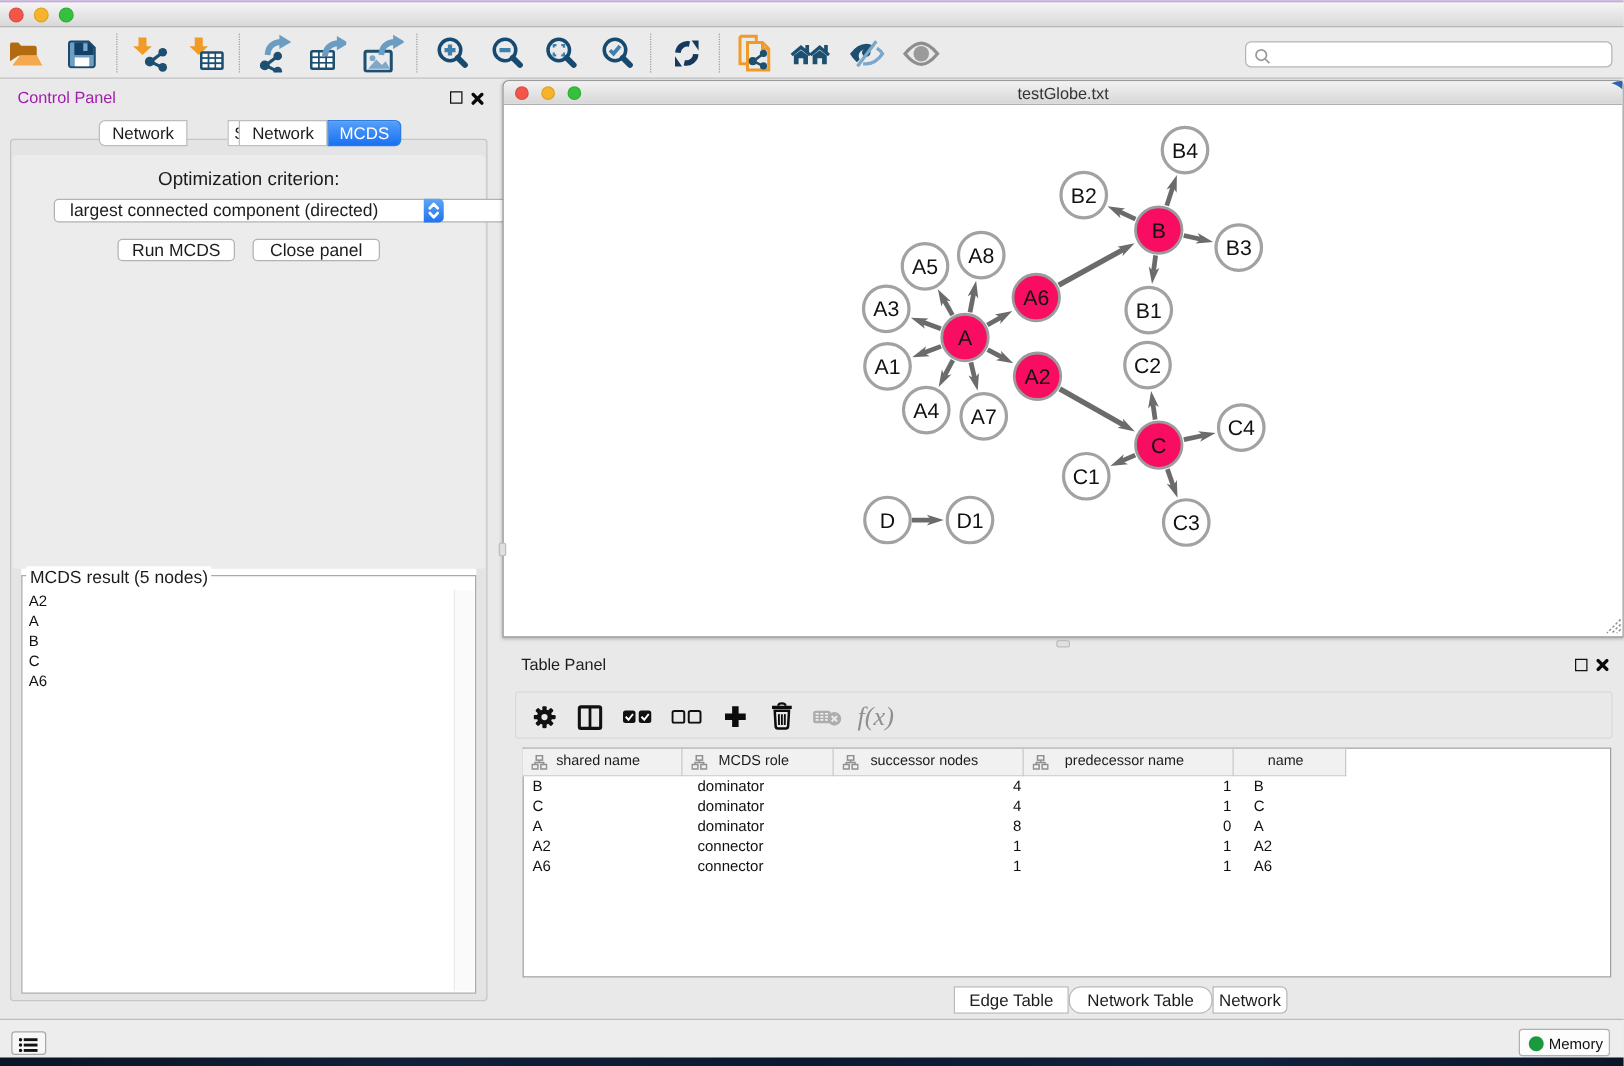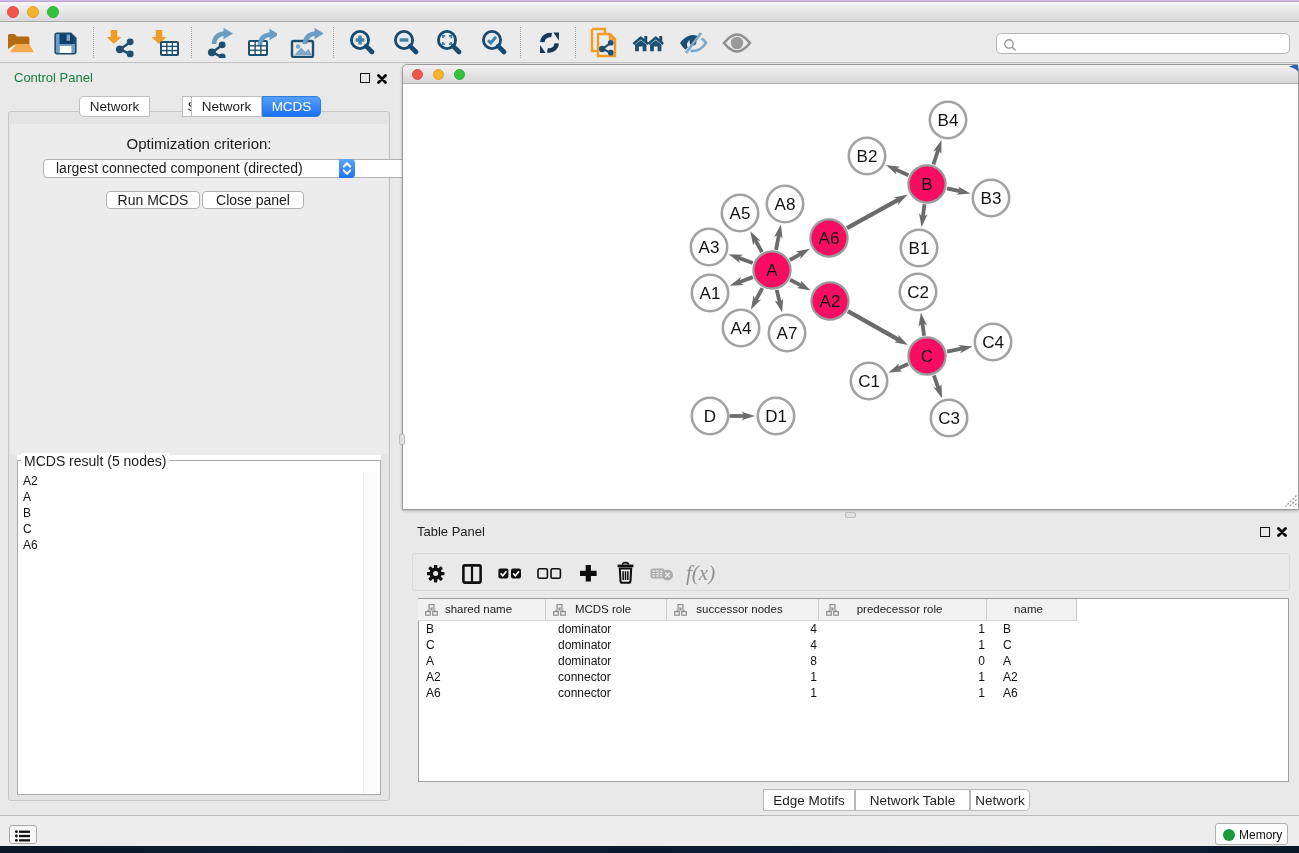--- a/index.html
+++ b/index.html
@@ -6,21 +6,21 @@
 .abs { position:absolute; }
 #purple { left:0; top:0; width:1299px; height:2px; background:linear-gradient(#d9c8e8,#b79ad0); }
 #titlebar { left:0; top:2px; width:1299px; height:20px; background:linear-gradient(#f5f5f5,#d8d8d8); border-bottom:1px solid #ababab; }
 #titlebar .t { position:absolute; left:0; right:0; top:3px; text-align:center; font-size:13.5px; color:#3c3c3c; }
 .light { position:absolute; top:4px; width:12px; height:12px; border-radius:50%; }
 #toolbar { left:0; top:22px; width:1299px; height:41px; background:#ebebeb; border-bottom:1px solid #c2c2c2; }
 .sep { position:absolute; top:5px; height:31px; width:0; border-left:1px dotted #9f9f9f; }
 #search { position:absolute; left:996px; top:11px; width:294px; height:21px; background:#fff; border:1px solid #b5b5b5; border-radius:5px; }
 
 
-#cp-title { left:14px; top:70px; font-size:13px; color:#15803d; }
+#cp-title { left:14px; top:70px; font-size:13px; color:#a21caf; }
 #cp-max { left:360px; top:73px; width:10px; height:10px; border:1.5px solid #111; }
 #cp-panel { left:8px; top:111px; width:382px; height:690px; background:#e4e4e4; border:1px solid #c6c6c6; border-radius:3px; }
 #cp-inner { left:10px; top:124px; width:378px; height:331px; background:#ececec; border-radius:3px; }
 .ctab { position:absolute; top:96px; height:21px; background:#fff; border:1px solid #bdbdbd; font-size:13.5px; text-align:center; line-height:20px; color:#1c1c1c; border-left-width:0.5px; border-right-width:0.5px; }
 .ctab.sel { background:linear-gradient(#55a0f8,#1a70f3); color:#fff; border-color:#2e7be2; }
 #optlabel { left:8px; top:135px; width:382px; text-align:center; font-size:15px; color:#1c1c1c; }
 #dropdown { left:43px; top:159px; width:372px; height:19px; background:#fff; border:1px solid #b2b2b2; border-radius:4px; font-size:14px; color:#1c1c1c; line-height:17px; padding-left:12px; }
 #spinner { left:339px; top:159px; width:16px; height:19px; background:linear-gradient(#5da5f7,#1f74ee); border-radius:0 4px 4px 0; }
 .btn { position:absolute; top:191px; height:18px; background:#fff; border:1px solid #b2b2b2; border-radius:4px; font-size:14px; text-align:center; color:#1c1c1c; line-height:16px; }
 #groupwhite { left:17px; top:455px; width:364px; height:340px; background:#fff; }
@@ -199,37 +199,38 @@
 <div class="ctab" style="left:79px;width:71px;border-radius:5px 0 0 5px;">Network</div>
 <div class="ctab" style="left:150px;width:41px;margin-left:32px;">Style</div>
 <div class="ctab" style="left:191px;width:71px;">Network</div>
 <div class="ctab sel" style="left:262px;width:59px;border-radius:0 5px 5px 0;">MCDS</div>
 <div class="abs" id="optlabel">Optimization criterion:</div>
 <div class="abs" id="dropdown">largest connected component (directed)</div>
 <div class="abs" id="spinner"><svg width="16" height="19" viewBox="0 0 16 19">
       <path d="M4.8 7.6 L8 4.2 L11.2 7.6" fill="none" stroke="#fff" stroke-width="2.1" stroke-linecap="round" stroke-linejoin="round"></path>
       <path d="M4.8 11.4 L8 14.8 L11.2 11.4" fill="none" stroke="#fff" stroke-width="2.1" stroke-linecap="round" stroke-linejoin="round"></path>
     </svg></div>
-<div class="btn" style="left:94px;width:94px;margin-left:12px;">Run MCDS</div>
+<div class="btn" style="left:94px;width:94px;">Run MCDS</div>
 <div class="btn" style="left:202px;width:102px;">Close panel</div>
 <div class="abs" id="groupwhite"></div>
 <div class="abs" id="groupbox"></div>
 <div class="abs" id="grouplabel">MCDS result (5 nodes)</div>
 <div class="abs" id="mcds-scroll"></div>
 <div style="position:absolute;left:23px;top:474px;" class="li">A2</div>
 <div style="position:absolute;left:23px;top:490px;" class="li">A</div>
 <div style="position:absolute;left:23px;top:506px;" class="li">B</div>
 <div style="position:absolute;left:23px;top:522px;" class="li">C</div>
 <div style="position:absolute;left:23px;top:538px;" class="li">A6</div>
 
 <div class="abs" id="netwin">
     <div id="nettitle">
   <div class="light" style="left:9px;top:4px;width:11px;height:11px;background:#f3554a;border:0.5px solid #e04b40;"></div>
   <div class="light" style="left:30px;top:4px;width:11px;height:11px;background:#f6b42c;border:0.5px solid #e0a323;"></div>
   <div class="light" style="left:51px;top:4px;width:11px;height:11px;background:#35c13e;border:0.5px solid #2daf36;"></div>
+  <div class="t">testGlobe.txt</div>
 </div>
 <svg style="position:absolute;right:1px;bottom:2px" width="12" height="12" viewBox="0 0 12 12">
       <path d="M11.5 0.5 L0.5 11.5 M11.5 4.5 L4.5 11.5 M11.5 8.5 L8.5 11.5" stroke="#909090" stroke-width="1.2" stroke-dasharray="2,1.6"></path>
     </svg>
     <svg style="position:absolute;right:0;top:-1px" width="9" height="8" viewBox="0 0 9 8">
       <path d="M0 2.5 Q4 0.5 9 0.5 L9 7.5 Q5.5 4 0 2.5 Z" fill="#2a63b5"></path>
     </svg>
 </div>
 <svg class="abs" style="left:403px;top:84px" width="895" height="425" viewBox="0 0 895 425">
     <line x1="349.8" y1="193.1" x2="336.1" y2="198.2" stroke="#6b6b6b" stroke-width="3.8"></line>
@@ -400,21 +401,21 @@
     <path d="M6.5 4.2 V6 M3 7.6 V6 H10 V7.6" fill="none" stroke="#8f8f8f" stroke-width="1.1"></path>
   </svg>
 <div class="hlabel" style="left:667px;width:145px;top:603px;">successor nodes</div>
 <div style="position:absolute;left:819px;top:599px;width:168px;height:22px;border-right:1px solid #c9c9c9;"></div>
 <svg style="position:absolute;left:826px;top:604px" width="13" height="12" viewBox="0 0 13 12">
     <rect x="4" y="0.5" width="5" height="3.6" fill="none" stroke="#8f8f8f" stroke-width="1.2"></rect>
     <rect x="0.7" y="7.6" width="4.6" height="3.6" fill="none" stroke="#8f8f8f" stroke-width="1.2"></rect>
     <rect x="7.7" y="7.6" width="4.6" height="3.6" fill="none" stroke="#8f8f8f" stroke-width="1.2"></rect>
     <path d="M6.5 4.2 V6 M3 7.6 V6 H10 V7.6" fill="none" stroke="#8f8f8f" stroke-width="1.1"></path>
   </svg>
-<div class="hlabel" style="left:819px;width:161px;top:603px;">predecessor role</div>
+<div class="hlabel" style="left:819px;width:161px;top:603px;">predecessor name</div>
 <div style="position:absolute;left:987px;top:599px;width:90px;height:22px;border-right:1px solid #c9c9c9;"></div>
 <div class="hlabel" style="left:987px;width:83px;top:603px;">name</div>
 <div class="cell" style="left:426px;top:622px;width:110px;">B</div>
 <div class="cell" style="left:558px;top:622px;width:100px;">dominator</div>
 <div class="cell" style="left:700px;top:622px;width:117px;text-align:right;">4</div>
 <div class="cell" style="left:860px;top:622px;width:125px;text-align:right;">1</div>
 <div class="cell" style="left:1003px;top:622px;width:70px;">B</div>
 <div class="cell" style="left:426px;top:638px;width:110px;">C</div>
 <div class="cell" style="left:558px;top:638px;width:100px;">dominator</div>
 <div class="cell" style="left:700px;top:638px;width:117px;text-align:right;">4</div>
@@ -429,22 +430,22 @@
 <div class="cell" style="left:558px;top:670px;width:100px;">connector</div>
 <div class="cell" style="left:700px;top:670px;width:117px;text-align:right;">1</div>
 <div class="cell" style="left:860px;top:670px;width:125px;text-align:right;">1</div>
 <div class="cell" style="left:1003px;top:670px;width:70px;">A2</div>
 <div class="cell" style="left:426px;top:686px;width:110px;">A6</div>
 <div class="cell" style="left:558px;top:686px;width:100px;">connector</div>
 <div class="cell" style="left:700px;top:686px;width:117px;text-align:right;">1</div>
 <div class="cell" style="left:860px;top:686px;width:125px;text-align:right;">1</div>
 <div class="cell" style="left:1003px;top:686px;width:70px;">A6</div>
 <div class="btab sel" style="left:672px;width:91px;border-radius:5px 0 0 5px;">Node Table</div>
-<div class="btab" style="left:763px;width:92px;">Edge Motifs</div>
-<div class="btab" style="left:855px;width:115px;">Network Table</div>
+<div class="btab" style="left:763px;width:92px;">Edge Table</div>
+<div class="btab" style="left:855px;width:115px;border-radius:10px;">Network Table</div>
 <div class="btab" style="left:970px;width:60px;border-radius:0 5px 5px 0;">Network</div>
 
 <div class="abs" id="statusbar">
   <div id="listbtn">
       <svg style="position:absolute;left:5px;top:4px" width="16" height="12" viewBox="0 0 16 12">
     <g fill="#111">
           <circle cx="1.4" cy="1.7" r="1.4"></circle>
           <rect x="4" y="0.6" width="11" height="2.3"></rect>
     <circle cx="1.4" cy="6" r="1.4"></circle>
           <rect x="4" y="4.9" width="11" height="2.3"></rect>

